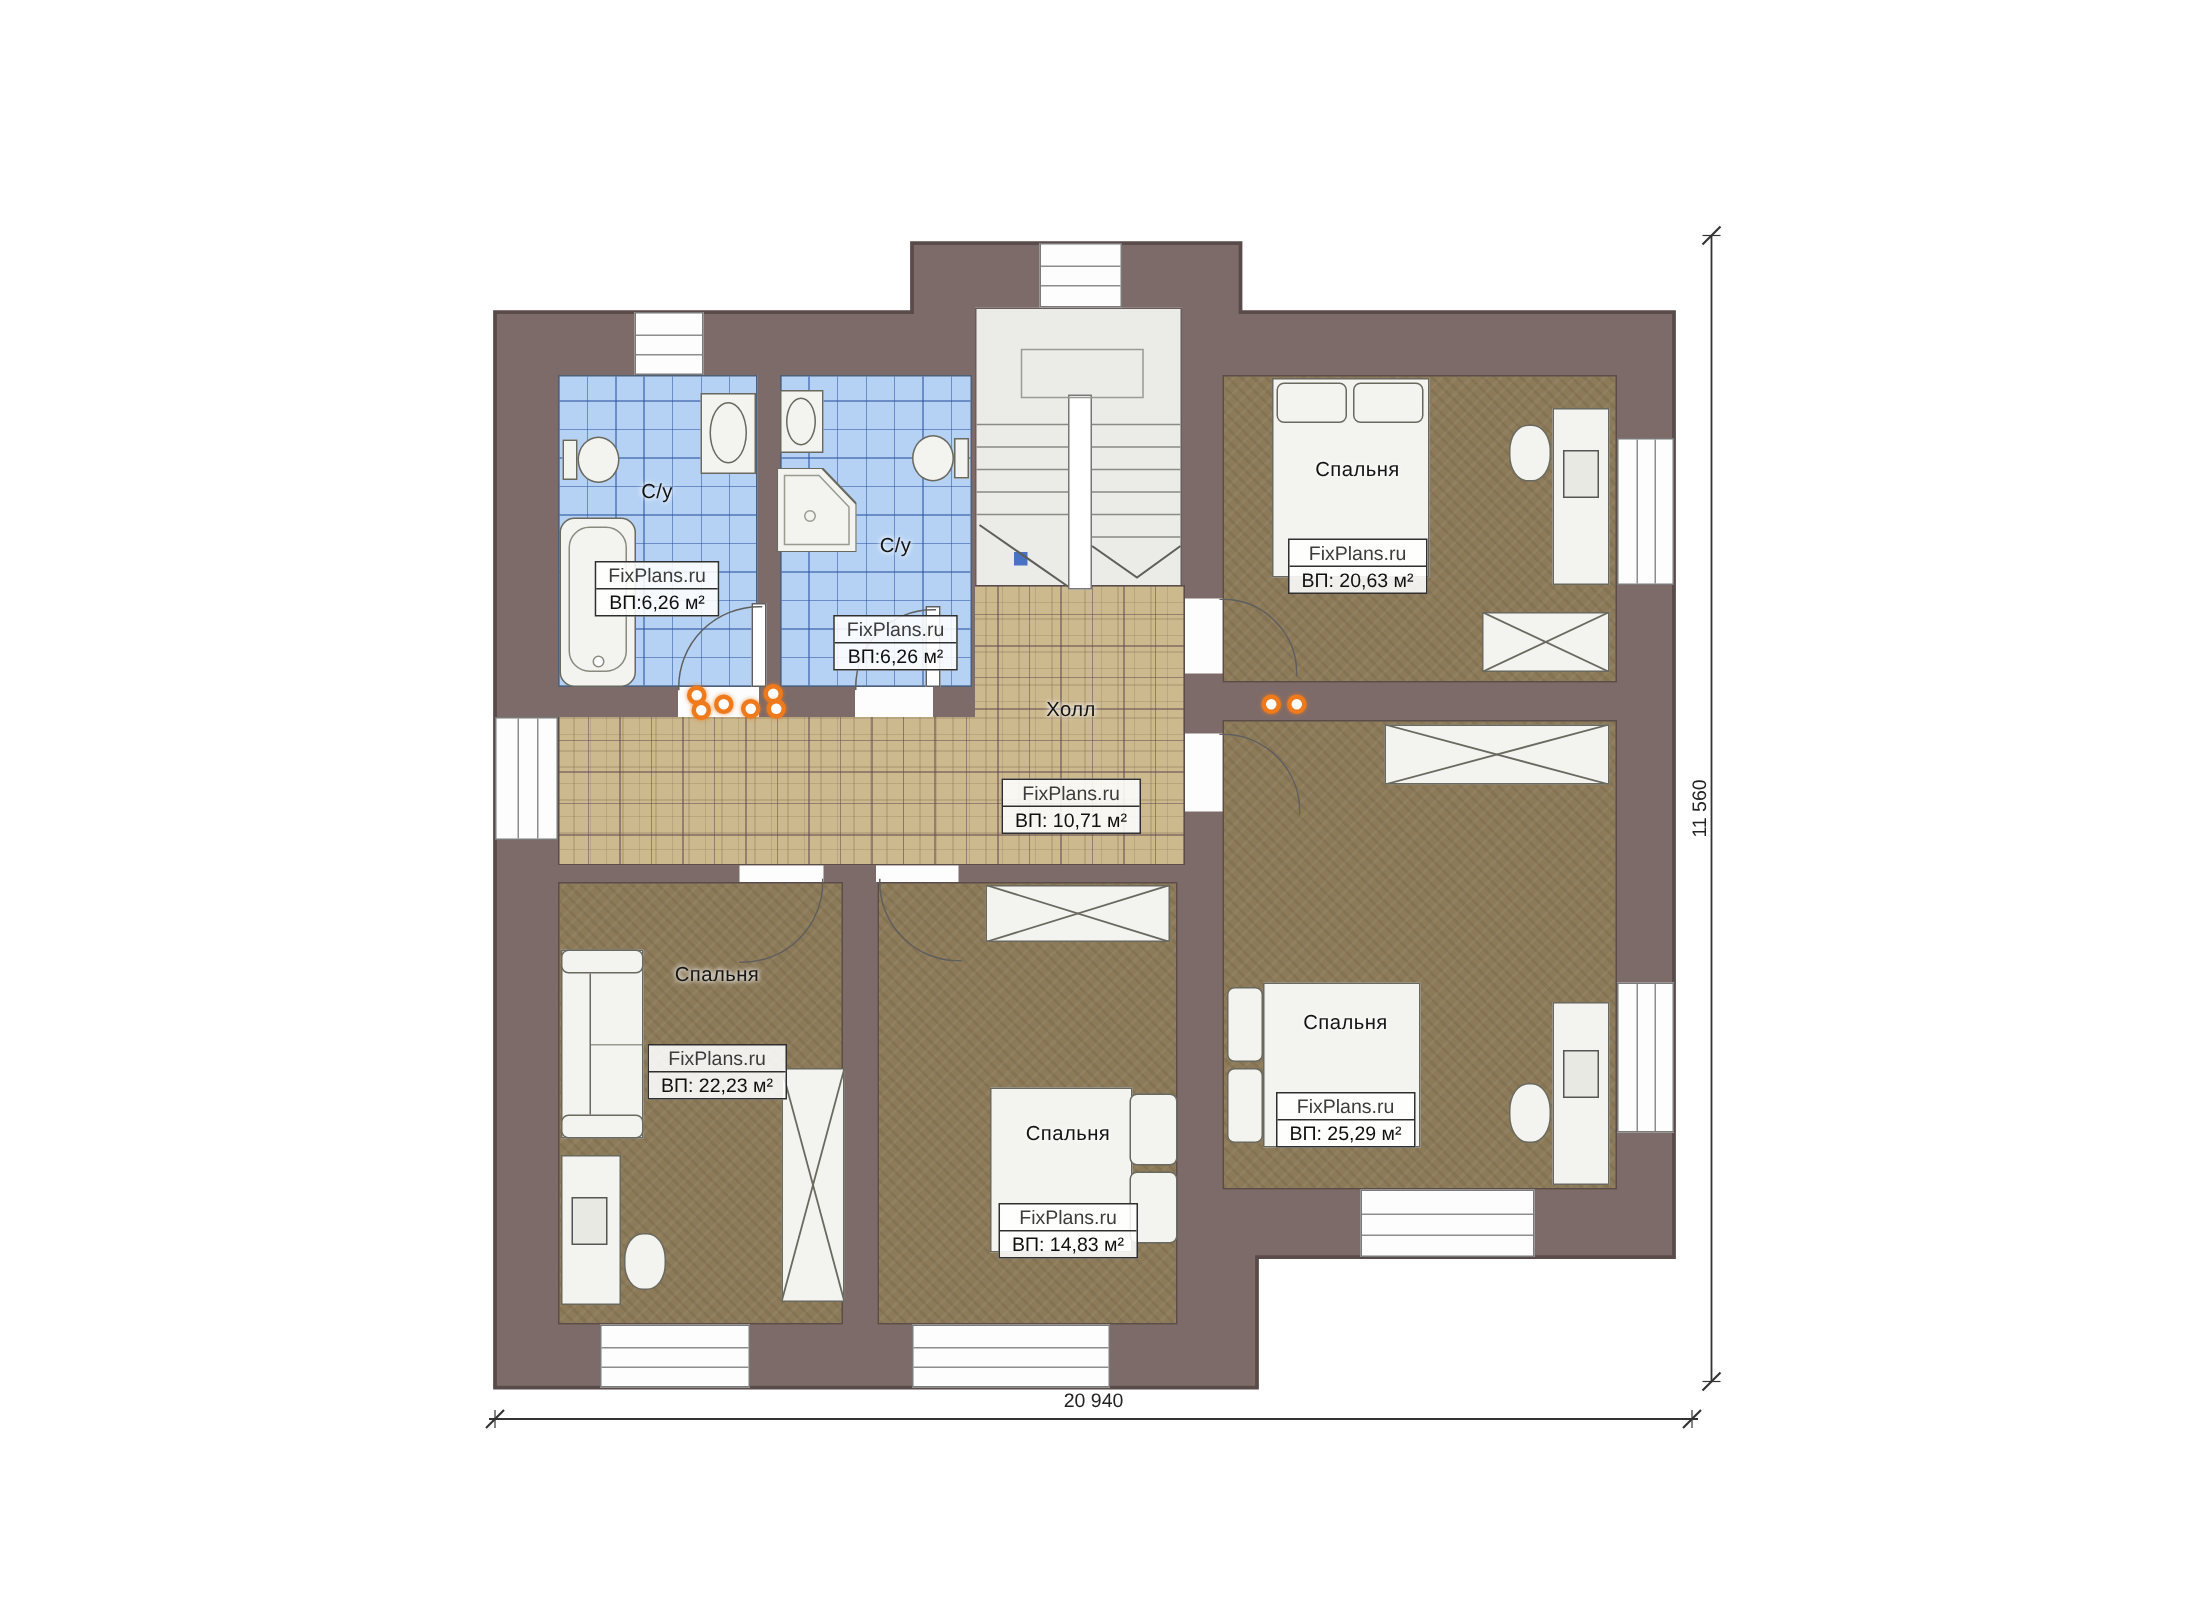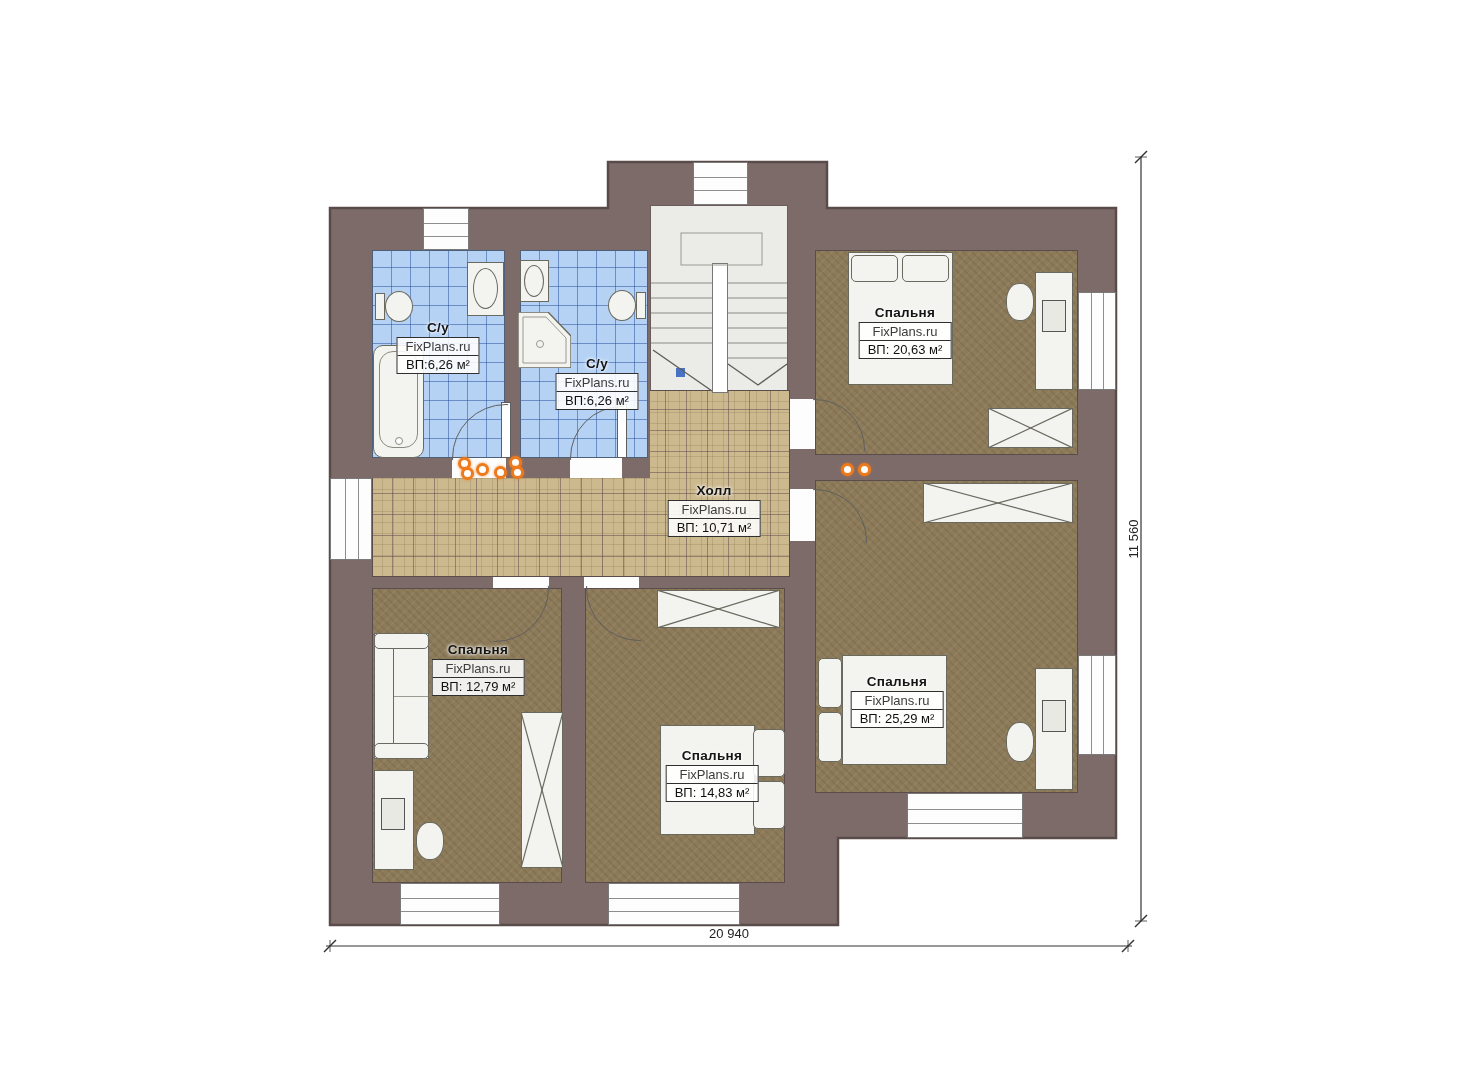--- a/index.html
+++ b/index.html
@@ -41,23 +41,23 @@
   
   .furn{position:absolute;background:#f3f3ef;border:1.3px solid #69695f;box-sizing:border-box;}
   .rnd{border-radius:6px;}
   .pillow{border-radius:5px;}
   .xbox{position:absolute;}
   .xbox svg{display:block;width:100%;height:100%;}
   .odot{position:absolute;width:7px;height:7px;border-radius:50%;background:#fff;
         border:3px solid #ee7a1c;box-shadow:0 0 3px rgba(238,122,28,.8);}
   
   .room-label{position:absolute;transform:translateX(-50%);text-align:center;z-index:6;}
-  .room-name{font-size:13.5px;font-weight:bold;color:#141414;letter-spacing:.3px;
+  .room-name{font-size:13.5px;font-weight:normal;color:#141414;letter-spacing:.3px;
      text-shadow:0 0 3px #fff,0 0 4px #fff;margin-bottom:2px;white-space:nowrap;}
-  .info-box{display:inline-block;border:1px solid #2f2f2f;background:rgba(255,255,255,.88);}
+  .info-box{display:inline-block;border:1px solid #2f2f2f;background:rgba(255,255,255,.88);margin-top:37px;}
   .info-box .brand{font-size:13px;color:#3c3c3c;padding:1px 8px;border-bottom:1px solid #2f2f2f;white-space:nowrap;}
   .info-box .area{font-size:13px;color:#101010;padding:1px 8px;white-space:nowrap;}
   .dim-text{position:absolute;font-size:13px;color:#222;z-index:6;white-space:nowrap;}
   svg.overlay{position:absolute;left:0;top:0;z-index:5;pointer-events:none;}
   svg.walls{position:absolute;left:0;top:0;z-index:0;}
   .z1{z-index:1;} .z2{z-index:2;} .z3{z-index:3;}
 </style>
 </head>
 <body>
 
@@ -195,21 +195,21 @@
       <div class="area">ВП:6,26 м²</div>
     </div>
   </div>
   <div class="room-label" style="left:597px;top:356px;">
     <div class="room-name">С/у</div>
     <div class="info-box">
       <div class="brand">FixPlans.ru</div>
       <div class="area">ВП:6,26 м²</div>
     </div>
   </div>
-  <div class="room-label" style="left:714px;top:483px;">
+  <div class="room-label" style="left:714px;top:465px;">
     <div class="room-name">Холл</div>
     <div class="info-box">
       <div class="brand">FixPlans.ru</div>
       <div class="area">ВП: 10,71 м²</div>
     </div>
   </div>
   <div class="room-label" style="left:905px;top:305px;">
     <div class="room-name">Спальня</div>
     <div class="info-box">
       <div class="brand">FixPlans.ru</div>
@@ -220,21 +220,21 @@
     <div class="room-name">Спальня</div>
     <div class="info-box">
       <div class="brand">FixPlans.ru</div>
       <div class="area">ВП: 25,29 м²</div>
     </div>
   </div>
   <div class="room-label" style="left:478px;top:642px;">
     <div class="room-name">Спальня</div>
     <div class="info-box">
       <div class="brand">FixPlans.ru</div>
-      <div class="area">ВП: 12,79 м²</div>
+      <div class="area">ВП: 22,23 м²</div>
     </div>
   </div>
   <div class="room-label" style="left:712px;top:748px;">
     <div class="room-name">Спальня</div>
     <div class="info-box">
       <div class="brand">FixPlans.ru</div>
       <div class="area">ВП: 14,83 м²</div>
     </div>
   </div>
 

